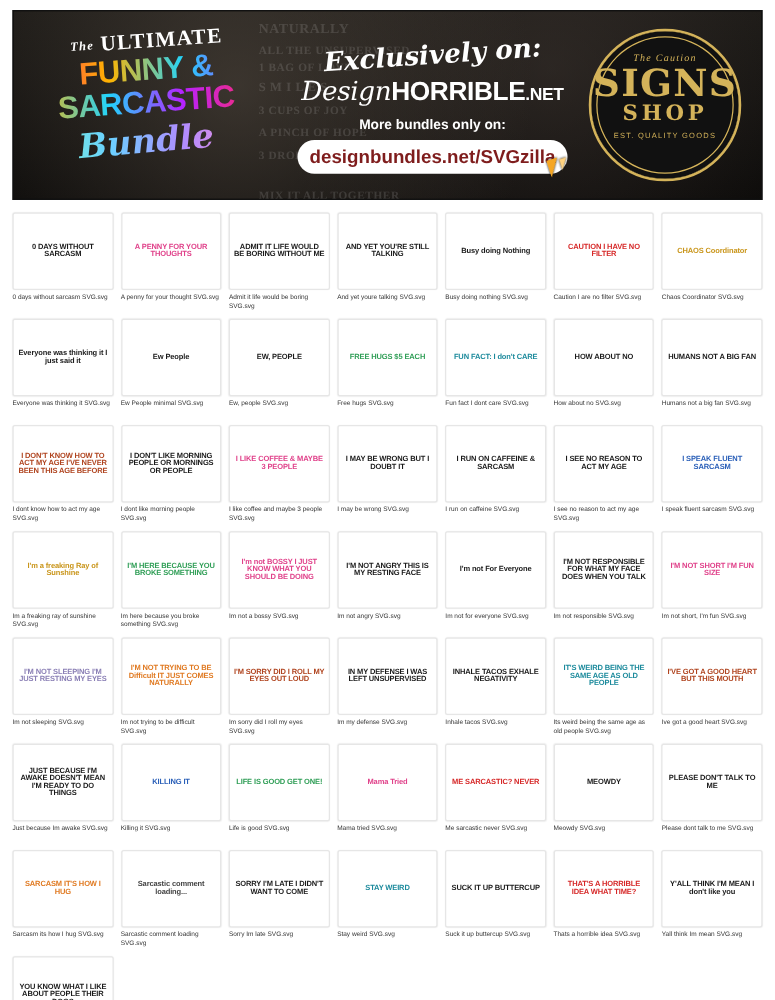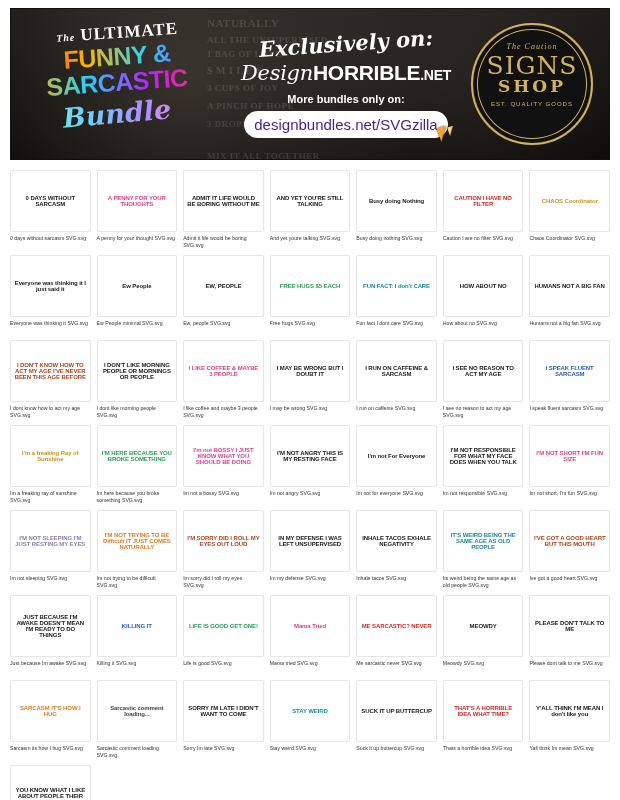--- a/index.html
+++ b/index.html
@@ -107,22 +107,22 @@
     font-size: 21px; color: #fff; font-weight: bold;
     letter-spacing: -0.3px;
   }
   .bm-db .light { font-weight: normal; font-family:"DejaVu Serif",serif; font-style: italic;}
   .bm-db .net { font-size: 14px; }
   .bm-more {
     margin-top: 8px; font-size: 11px; color: #fff; font-weight: bold;
   }
   .bm-url {
     margin-top: 6px;
-    background: #fff; color: #4c1d95;
-    font-size: 15px; font-weight: normal;
+    background: #fff; color: #7f1d1d;
+    font-size: 15px; font-weight: bold;
     border-radius: 14px;
     padding: 5px 10px;
     display: inline-block;
   }
   .cursor {
     position: absolute; left: 428px; top: 118px;
     width: 0; height: 0;
     border-left: 9px solid #f5a623;
     border-bottom: 14px solid transparent;
     transform: rotate(-18deg);
@@ -143,22 +143,22 @@
     border: 2px solid #d4b35a;
     box-shadow: inset 0 0 0 4px #111, inset 0 0 0 5px #d4b35a;
     color: #d4b35a;
     text-align: center;
   }
   .br-the {
     margin-top: 17px; font-size: 8px; font-family: "Liberation Serif", serif;
     font-style: italic; letter-spacing: 1px;
   }
   .br-signs {
-    font-family: "DejaVu Serif", serif; font-weight: normal;
-    font-size: 25px; line-height: 1; letter-spacing: 1px;
+    font-family: "DejaVu Serif", serif; font-weight: bold;
+    font-size: 30px; line-height: 1; letter-spacing: 1px;
     margin-top: 2px;
   }
   .br-shop {
     font-family: "DejaVu Serif", serif; font-weight: bold;
     font-size: 17px; line-height: 1; letter-spacing: 3px;
   }
   .br-sub {
     font-size: 6px; letter-spacing: 1px; margin-top: 6px;
   }
 

